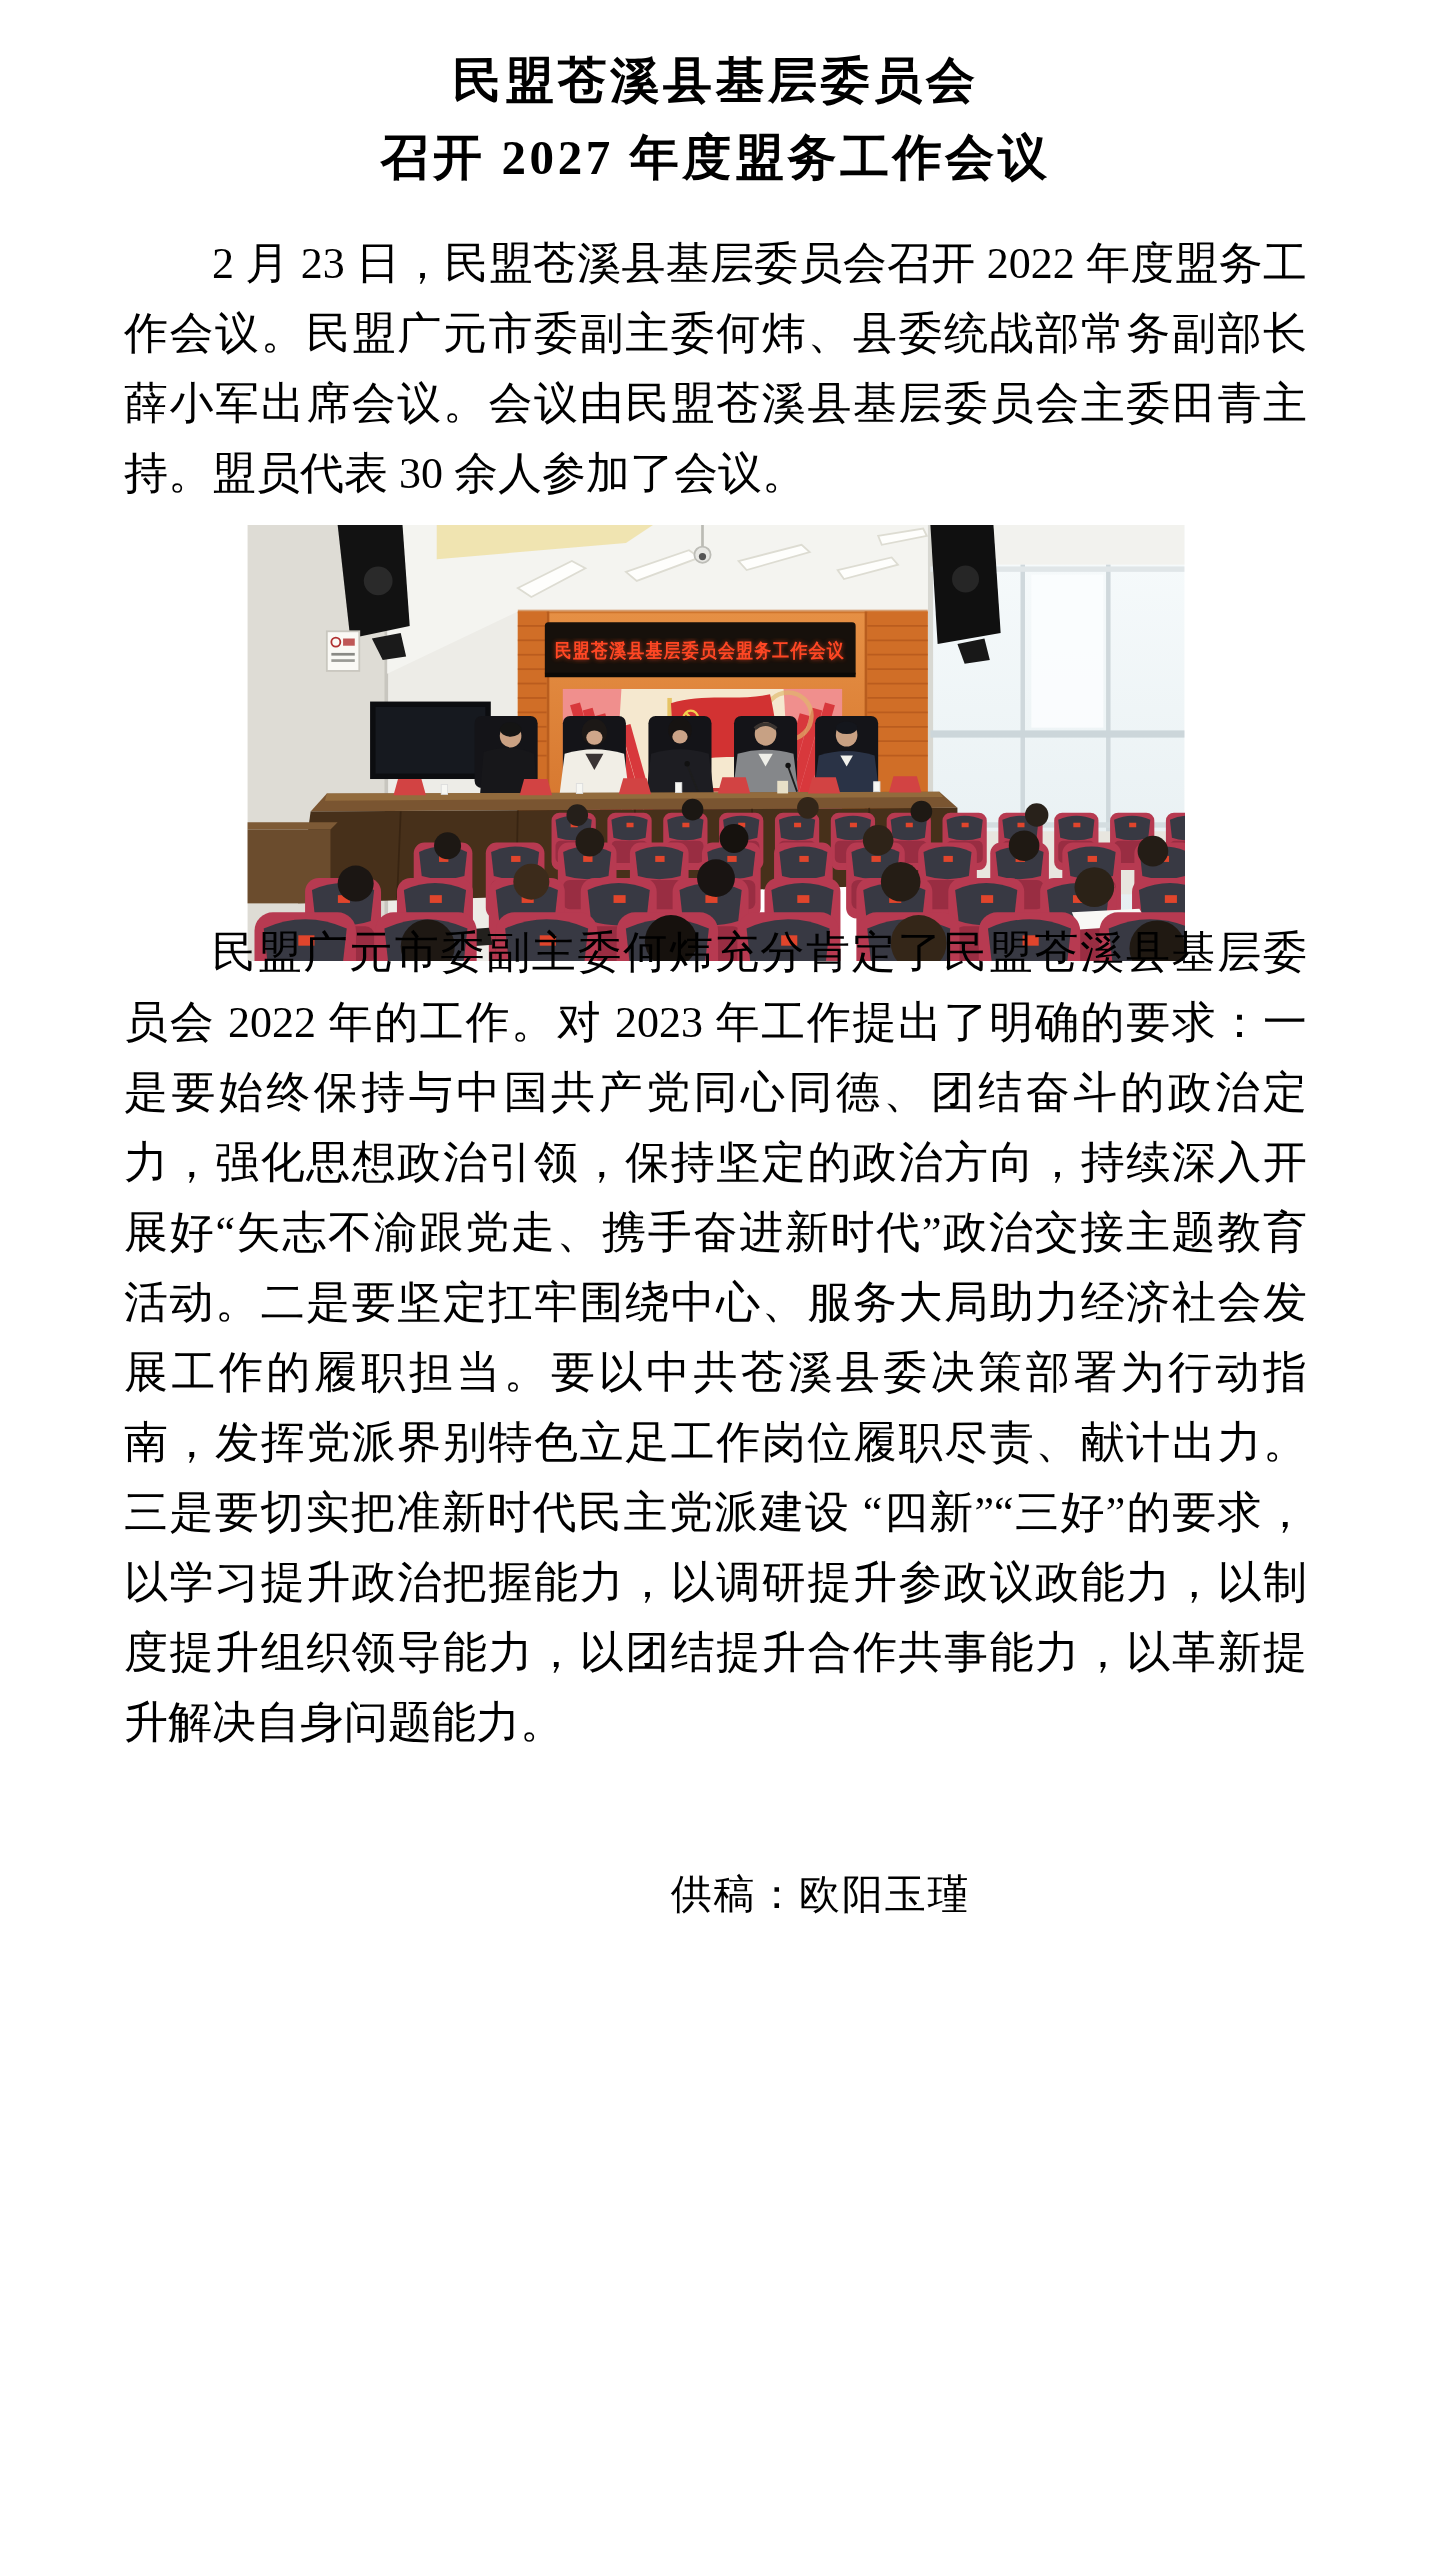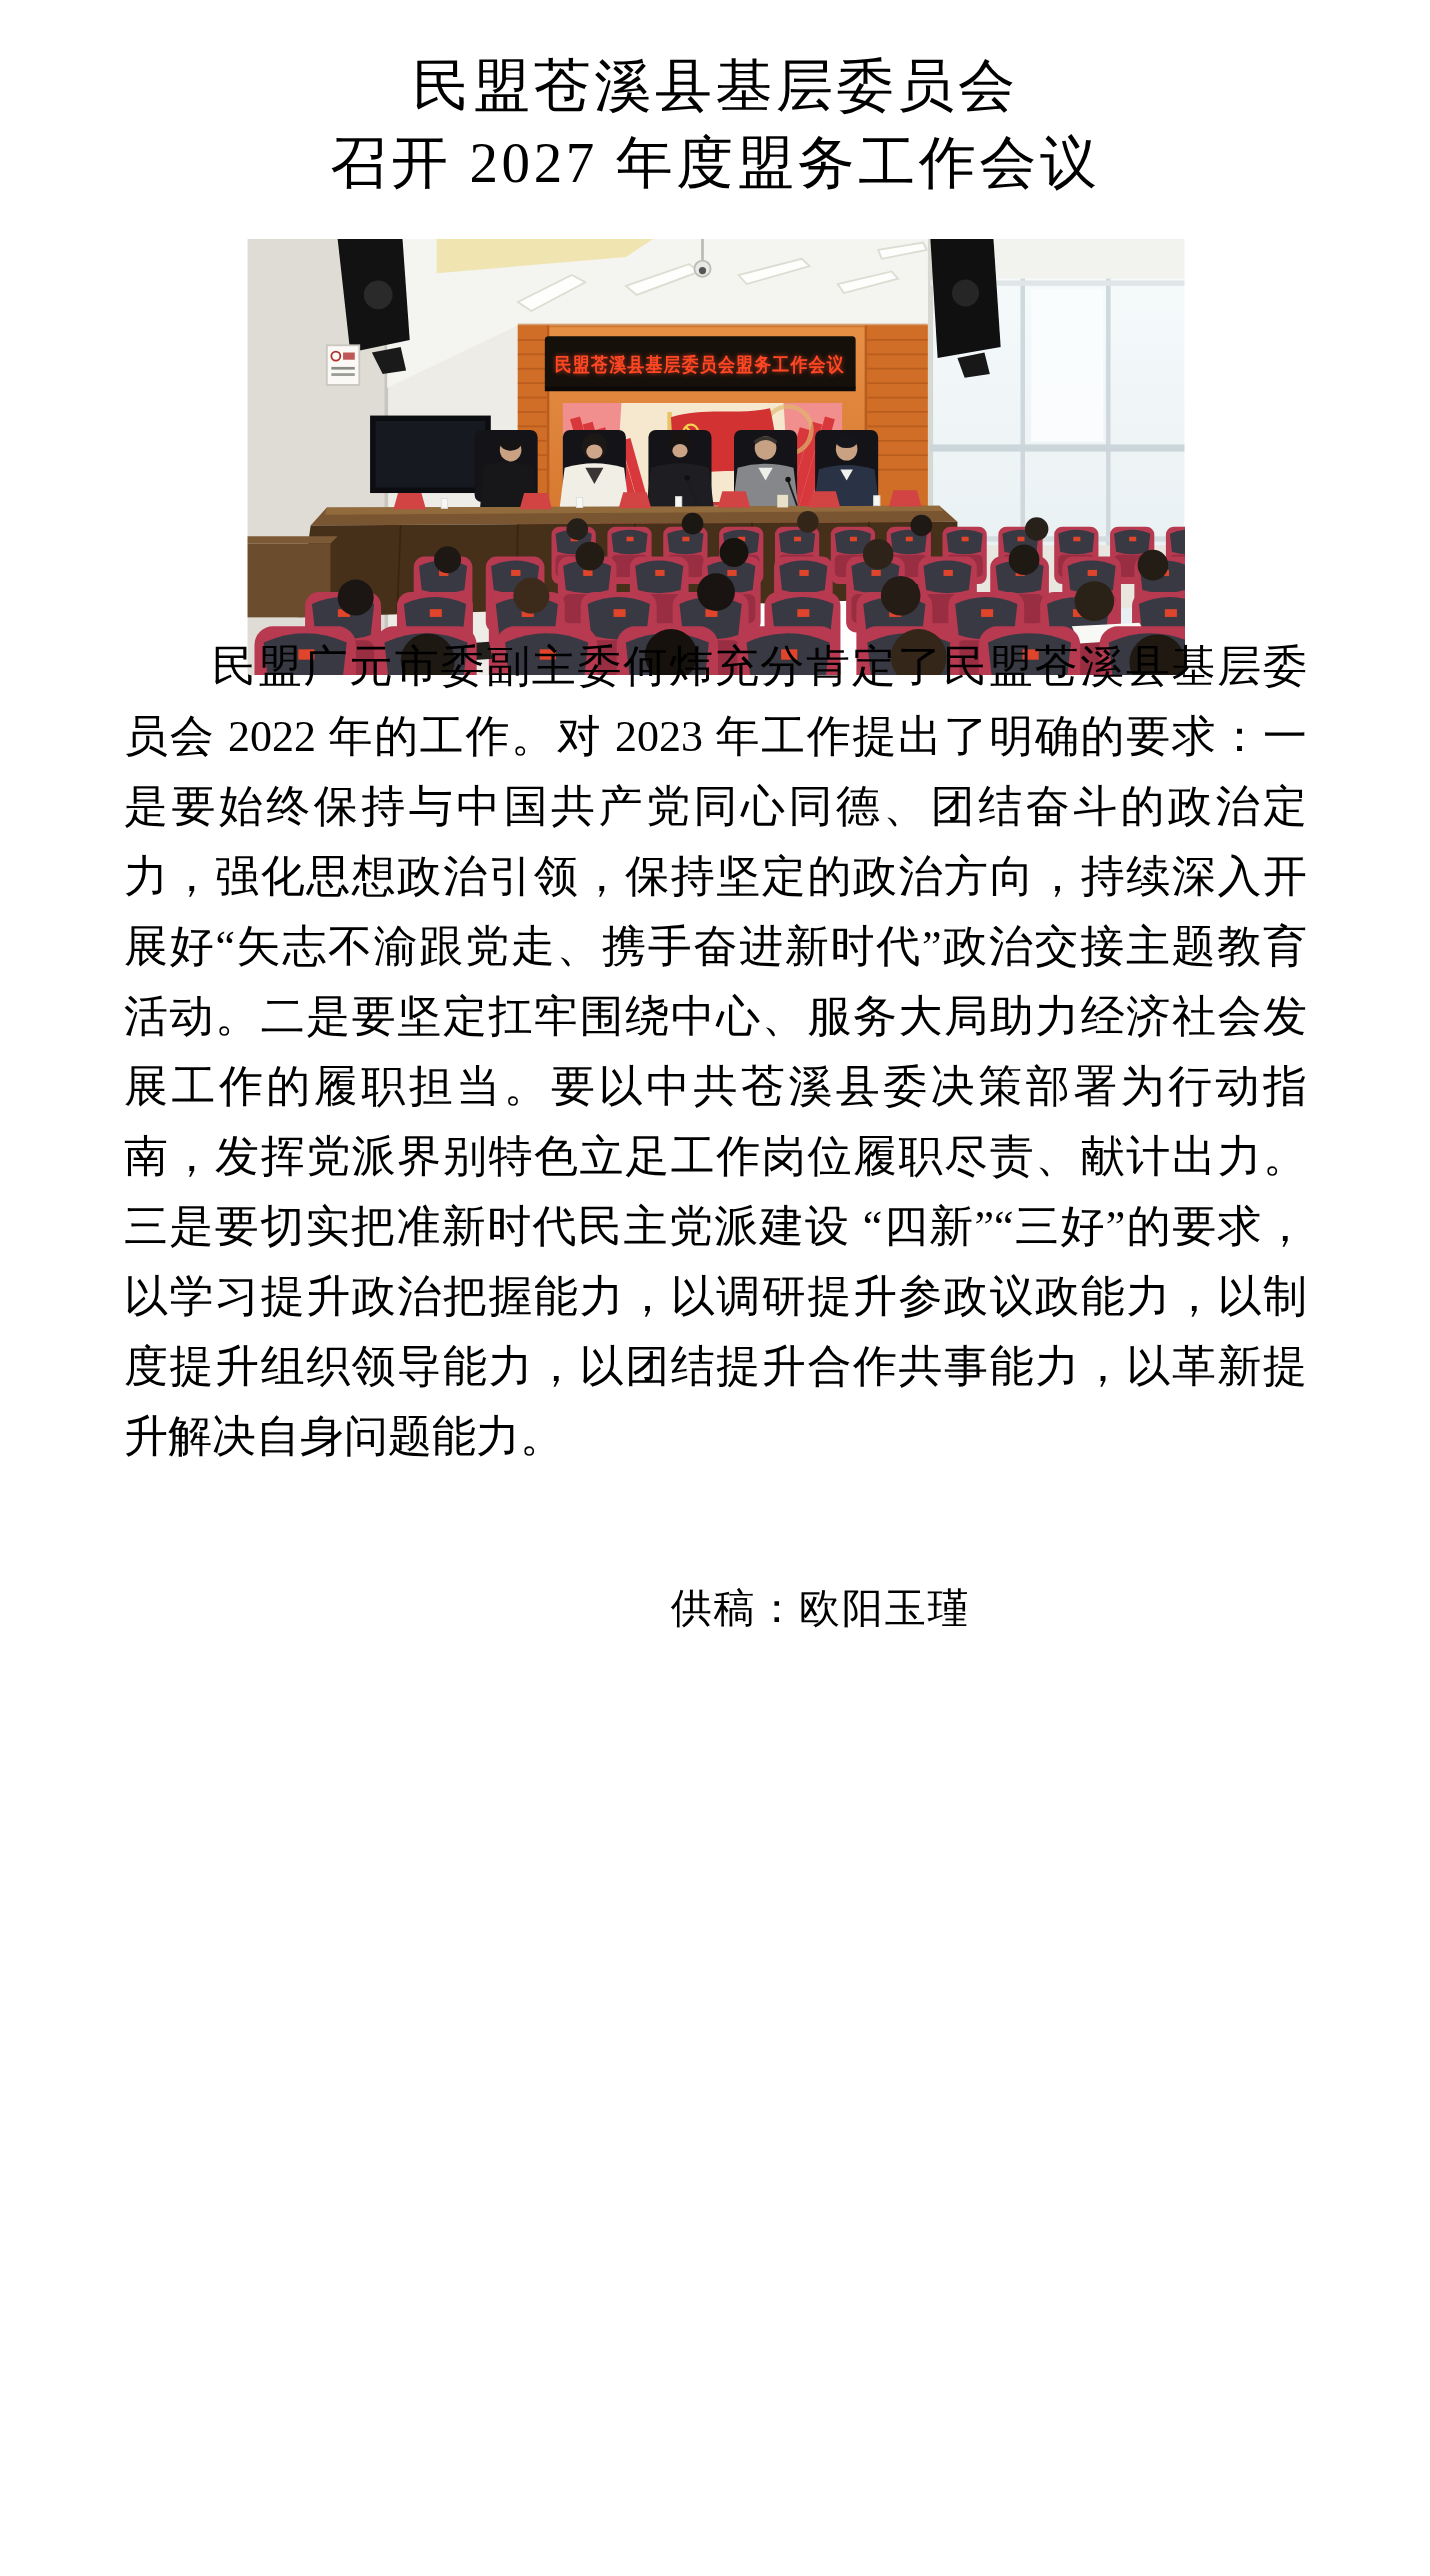--- a/index.html
+++ b/index.html
@@ -12,22 +12,22 @@
     height: 2576px;
     overflow: hidden;
     font-family: "Liberation Serif", "DejaVu Serif", serif;
     color: #000000;
   }
   .page {
     padding: 9px 124px 0 124px;
   }
   .doc-title {
     text-align: center;
-    font-weight: normal;
-    font-size: 57px;
+    font-weight: bold;
+    font-size: 49px;
     line-height: 77px;
     letter-spacing: 3.6px;
   }
   .doc-title .title-line { display: block; }
   .body-text p {
     margin: 0;
     font-size: 44px;
     line-height: 70px;
     text-align: justify;
     text-justify: inter-character;
@@ -54,20 +54,21 @@
 <body>
 
 <div class="page">
 
   <h1 class="doc-title">
     <span class="title-line">民盟苍溪县基层委员会</span>
     <span class="title-line">召开 2027 年度盟务工作会议</span>
   </h1>
 
   <div class="body-text">
+    <p class="first-para">2 月 23 日，民盟苍溪县基层委员会召开 2022 年度盟务工作会议。民盟广元市委副主委何炜、县委统战部常务副部长薛小军出席会议。会议由民盟苍溪县基层委员会主委田青主持。盟员代表 30 余人参加了会议。</p>
 
     <div class="photo-wrap">
       <svg viewBox="0 0 1040 484" width="938" height="436" xmlns="http://www.w3.org/2000/svg">
         <defs>
           <linearGradient id="winG" x1="0" y1="0" x2="0" y2="1">
             <stop offset="0" stop-color="#f7fbfc"></stop>
             <stop offset="1" stop-color="#e4edf0"></stop>
           </linearGradient>
           <linearGradient id="wallG" x1="0" y1="0" x2="0" y2="1">
             <stop offset="0" stop-color="#e69045"></stop>

